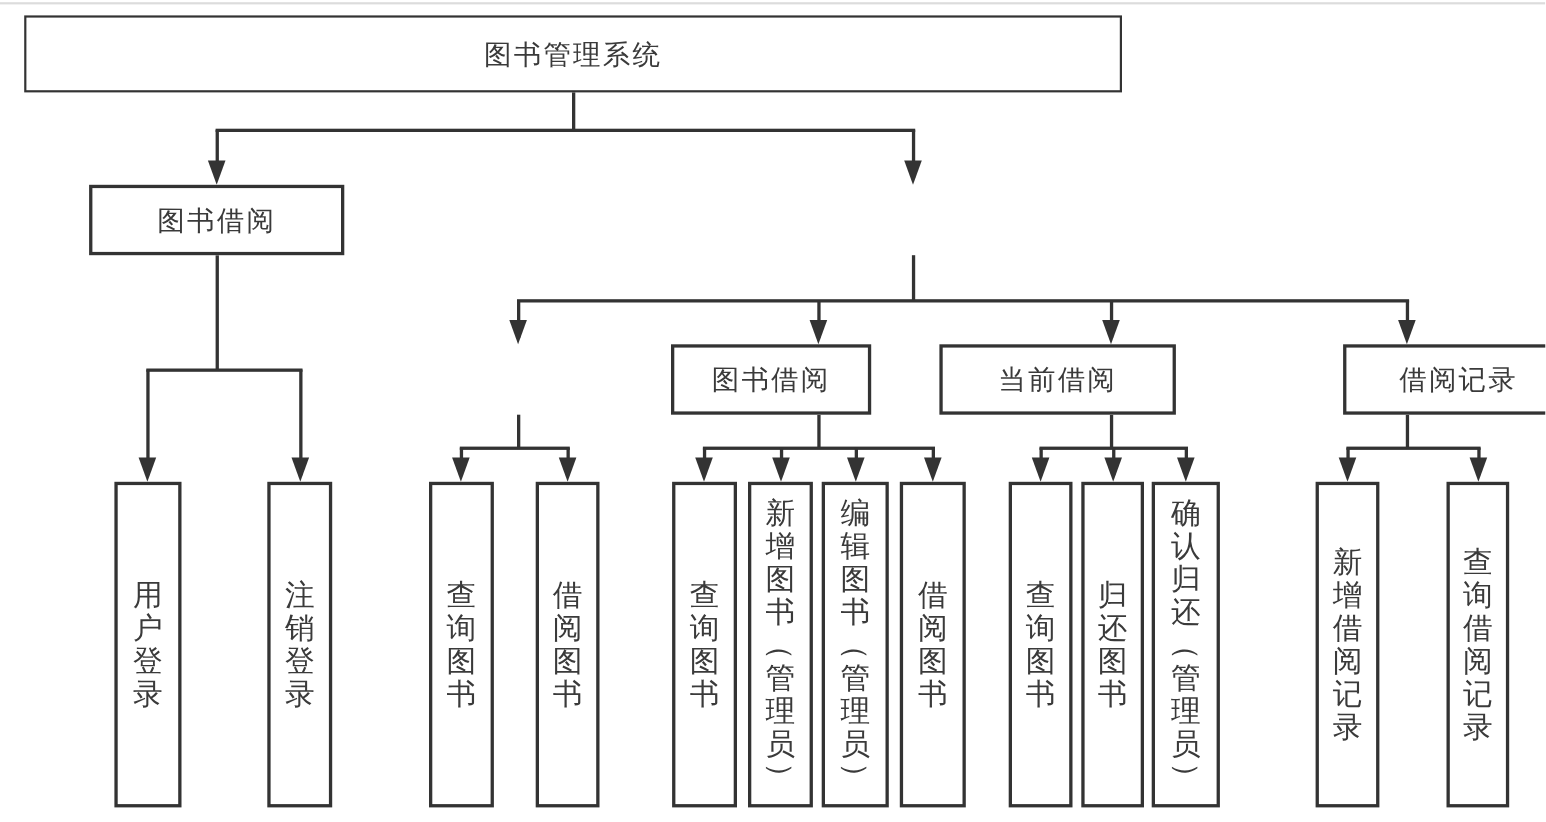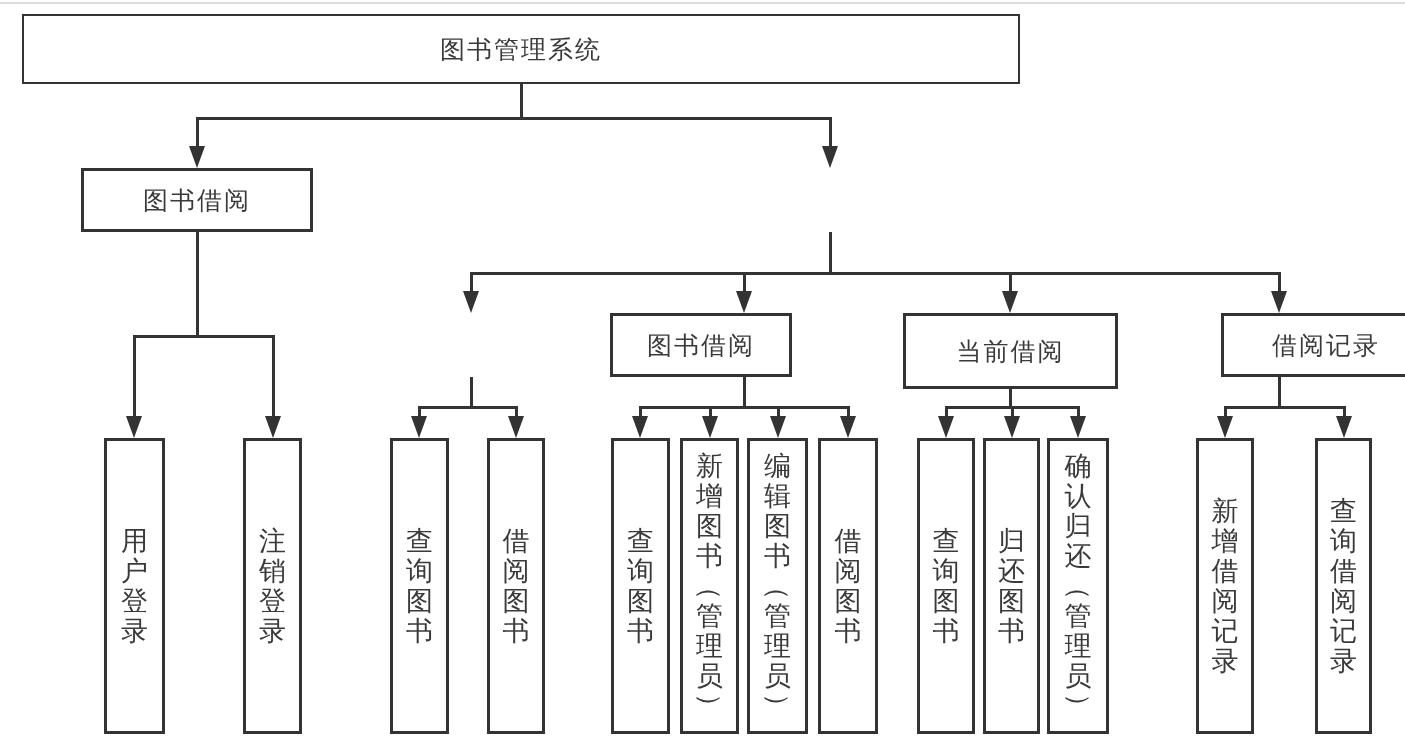--- a/index.html
+++ b/index.html
@@ -132,21 +132,21 @@
     <span class="hlabel">图书管理系统</span>
   </div>
 
   <div class="node" style="left:81px;top:168px;width:232px;height:64px;">
     <span class="hlabel">图书借阅</span>
   </div>
 
   <div class="node" style="left:610px;top:313px;width:182px;height:64px;">
     <span class="hlabel">图书借阅</span>
   </div>
-  <div class="node" style="left:903px;top:313px;width:215px;height:76px;">
+  <div class="node" style="left:854px;top:313px;width:215px;height:64px;">
     <span class="hlabel">当前借阅</span>
   </div>
   <div class="node" style="left:1174px;top:313px;width:210px;height:64px;margin-left:47px;">
     <span class="hlabel">借阅记录</span>
   </div>
 
   <div class="node" style="left:104px;top:438px;width:61px;height:296px;">
     <span class="vtext">
         <span class="vchar">用</span>
         <span class="vchar">户</span>

